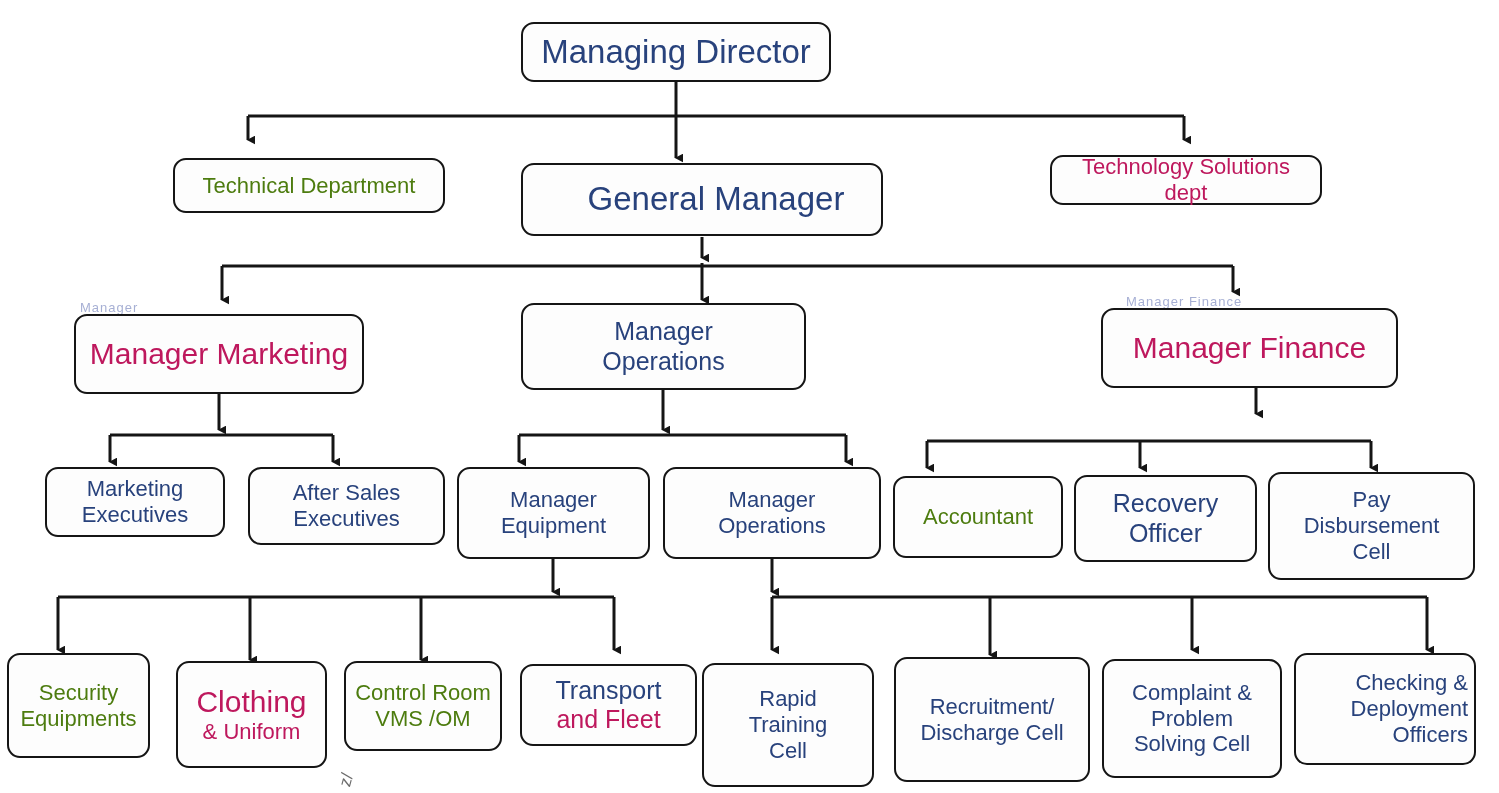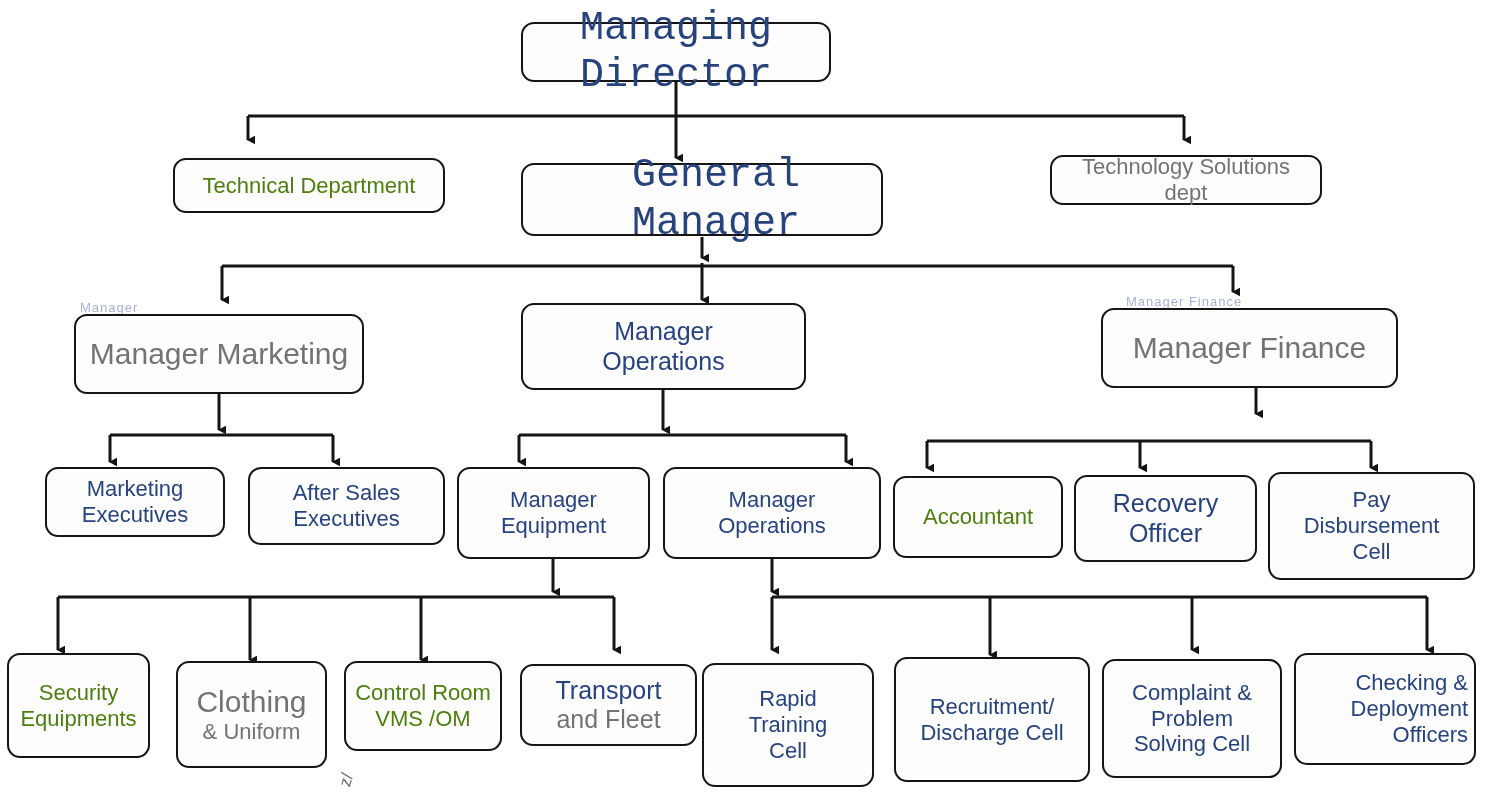--- a/index.html
+++ b/index.html
@@ -39,27 +39,27 @@
     line-height: 1.18;
     padding: 2px 6px;
     z-index: 3;
   }
   .node .lines {
     width: 100%;
   }
   .ln { display: block; }
 
   
-  .t-xxl { font-size: 40px; font-family: Liberation Mono, monospace; }
+  .t-xxl { font-size: 33px; }
   .t-xl  { font-size: 30px; }
   .t-l   { font-size: 25px; }
   .t-m   { font-size: 22px; }
 
   .tone-a { color: #28427c; }       
-  .tone-b { color: #737373; }       
+  .tone-b { color: #be185d; }       
   .tone-c { color: #4d7c0f; }       
 
   
   .artifact {
     position: absolute;
     z-index: 2;
     opacity: 0.45;
     color: #3b4fa0;
     font-size: 13px;
     letter-spacing: 1px;

